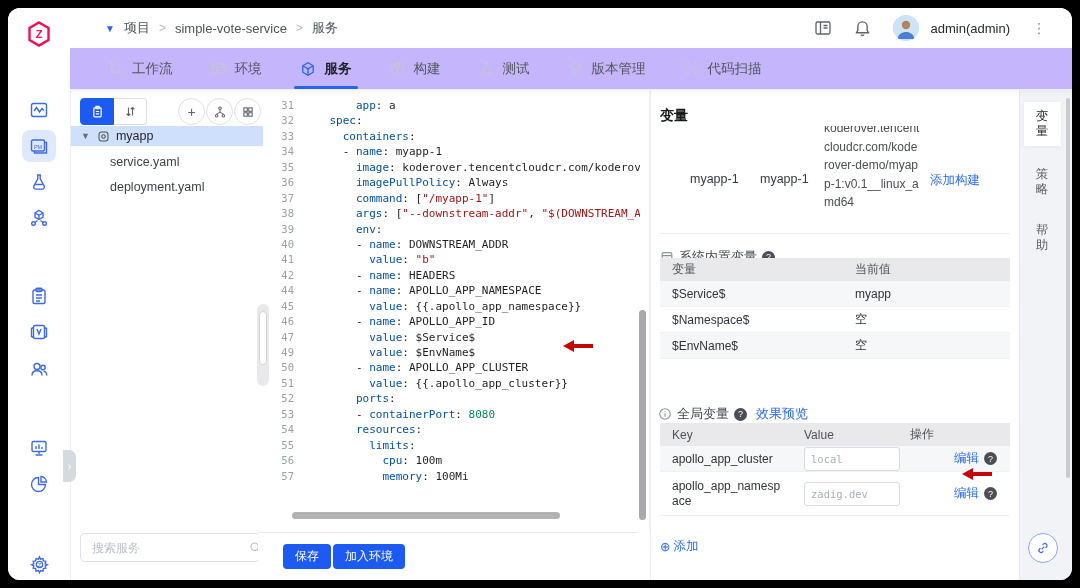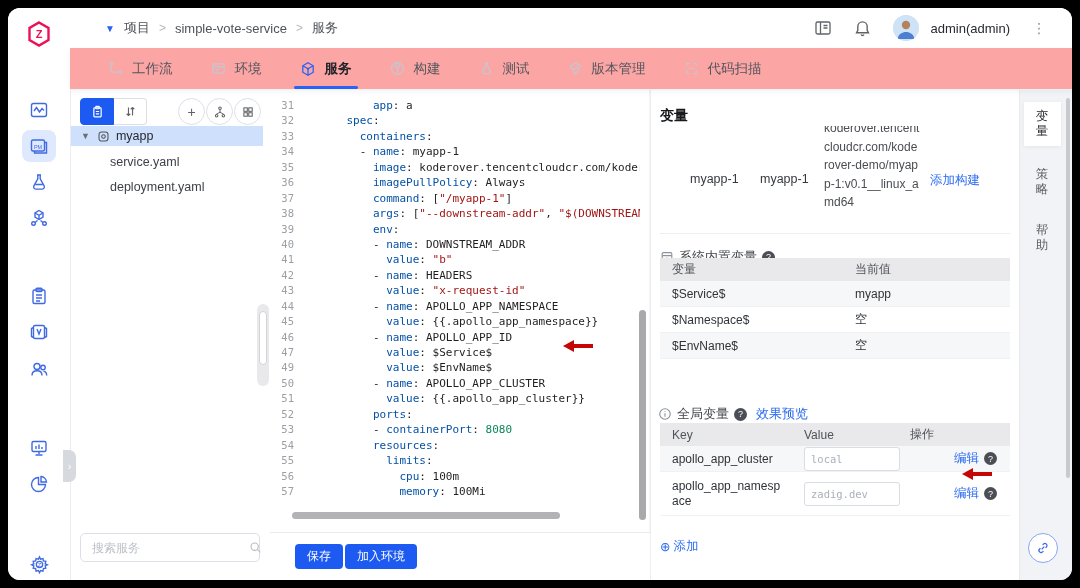--- a/index.html
+++ b/index.html
@@ -22,21 +22,21 @@
     display:flex;align-items:center;}
   .crumbs{display:flex;align-items:center;gap:9px;margin-left:35px;font-size:13px;color:#4e5358;}
   .crumb-caret{color:#2a62f5;font-size:10px;}
   .crumb-sep{color:#b4b7bd;font-size:12px;}
   .top-right{margin-left:auto;display:flex;align-items:center;gap:22px;padding-right:26px;color:#5f6368;}
   .avatar{width:26px;height:26px;border-radius:50%;background:#cfe3f7;overflow:hidden;}
   .username{font-size:13px;color:#26292e;margin-left:-10px;}
   .kebab{font-size:14px;color:#8a8f98;letter-spacing:0;}
 
   
-  .tabbar{position:absolute;left:62px;top:40px;right:0;height:41px;background:#fca5a5;border-bottom:1px solid #f0f1f3;
+  .tabbar{position:absolute;left:62px;top:40px;right:0;height:41px;background:#c4b5fd;border-bottom:1px solid #f0f1f3;
     box-shadow:0 2px 5px rgba(20,30,60,.05);display:flex;align-items:center;padding-left:38px;z-index:3;text-align:right;}
   .tab{display:flex;align-items:center;gap:9px;height:100%;margin-right:38px;position:relative;cursor:pointer;
     font-size:13.5px;color:#52565c;}
   .tab .ticon{color:#c3c7cf;}
   .tab.active{color:#1f2329;font-weight:bold;}
   .tab.active .ticon{color:#2a62f5;}
   .tab.active::after{content:"";position:absolute;left:-6px;right:-6px;bottom:0;height:3px;background:#2a62f5;border-radius:2px;}
 
   
   .toggle-group{position:absolute;left:72px;top:90px;display:flex;}
@@ -59,35 +59,35 @@
   .search-ico{margin-right:8px;color:#b7bbc2;}
 
   
   .lscroll-track{position:absolute;left:249px;top:296px;width:12px;height:82px;background:#e9e9eb;border-radius:6px;}
   .lscroll-thumb{position:absolute;left:251px;top:303px;width:8px;height:54px;background:#fff;border:1px solid #d3d3d6;
     border-radius:4px;box-sizing:border-box;cursor:grab;}
 
   
   .editor{position:absolute;left:262px;top:81px;width:370px;height:443px;overflow:hidden;background:#fff;padding-top:9px;box-sizing:border-box;}
   .cl{display:flex;height:15.45px;line-height:15.45px;font-family:"DejaVu Sans Mono",monospace;font-size:11px;white-space:pre;}
-  .cl .ln{width:24px;text-align:right;margin-right:26px;color:#9aa0a6;flex:none;font-size:10.5px;}
+  .cl .ln{width:24px;text-align:right;margin-right:9px;color:#9aa0a6;flex:none;font-size:10.5px;}
   .cl .code{flex:none;}
   .p{color:#1f1f1f;} .k{color:#0451a5;} .s{color:#a31515;} .n{color:#098658;}
   .hscroll{position:absolute;left:284px;top:504px;width:268px;height:7px;background:#b3b3b5;border-radius:4px;cursor:grab;}
   .evscroll{position:absolute;left:631px;top:302px;width:7px;height:210px;background:#a9a9ab;border-radius:4px;cursor:grab;}
   .ovtrack{position:absolute;left:641px;top:81px;width:11px;height:443px;background:#f4f4f6;}
   .ovthumb{position:absolute;left:642px;top:327px;width:9px;height:46px;background:#fff;border:1px solid #d8d8da;
     border-radius:4px;box-sizing:border-box;cursor:grab;}
 
   .red-arrow{position:absolute;width:30px;height:12px;}
   .red-arrow::before{content:"";position:absolute;left:0;top:0;border:6px solid transparent;border-right:11px solid #c40606;border-left:none;}
   .red-arrow::after{content:"";position:absolute;left:10px;right:0;top:4px;height:4px;background:#c40606;}
 
   
-  .editor-footer{position:absolute;left:262px;top:524px;width:380px;height:48px;background:#fff;border-top:1px solid #e9eaee;}
+  .editor-footer{position:absolute;left:250px;top:524px;width:380px;height:48px;background:#fff;border-top:1px solid #e9eaee;}
   .btn{position:absolute;top:11px;height:25px;background:#1d5af2;color:#fff;border:none;border-radius:4px;
     font-size:12px;font-family:"Liberation Sans",sans-serif;cursor:pointer;padding:0 12px;}
 
   
   .rpanel{position:absolute;left:642px;top:81px;width:370px;height:491px;background:#fff;border-left:1px solid #eceef1;}
   .rp-title{position:absolute;left:652px;top:99px;font-size:14px;font-weight:bold;color:#17191c;}
   .build-name{position:absolute;top:164px;font-size:12.5px;color:#36393f;}
   .img-clip{position:absolute;left:816px;top:118px;width:96px;height:96px;overflow:hidden;}
   .img-clip .txt{margin-top:-7px;font-size:12px;line-height:18.5px;color:#4a4d52;word-break:break-all;}
   .blue-link{color:#2a6af2;cursor:pointer;}
@@ -374,21 +374,20 @@
       <div class="cl"><span class="ln">33</span><span class="code"><span class="p">      </span><span class="k">containers</span><span class="p">:</span></span></div>
       <div class="cl"><span class="ln">34</span><span class="code"><span class="p">      - </span><span class="k">name</span><span class="p">: myapp-1</span></span></div>
       <div class="cl"><span class="ln">35</span><span class="code"><span class="p">        </span><span class="k">image</span><span class="p">: koderover.tencentcloudcr.com/koderover-demo/myapp-1:v0.1__linux_amd64</span></span></div>
       <div class="cl"><span class="ln">36</span><span class="code"><span class="p">        </span><span class="k">imagePullPolicy</span><span class="p">: Always</span></span></div>
       <div class="cl"><span class="ln">37</span><span class="code"><span class="p">        </span><span class="k">command</span><span class="p">: [</span><span class="s">"/myapp-1"</span><span class="p">]</span></span></div>
       <div class="cl"><span class="ln">38</span><span class="code"><span class="p">        </span><span class="k">args</span><span class="p">: [</span><span class="s">"--downstream-addr"</span><span class="p">, </span><span class="s">"$(DOWNSTREAM_ADDR)"</span></span></div>
       <div class="cl"><span class="ln">39</span><span class="code"><span class="p">        </span><span class="k">env</span><span class="p">:</span></span></div>
       <div class="cl"><span class="ln">40</span><span class="code"><span class="p">        - </span><span class="k">name</span><span class="p">: DOWNSTREAM_ADDR</span></span></div>
       <div class="cl"><span class="ln">41</span><span class="code"><span class="p">          </span><span class="k">value</span><span class="p">: </span><span class="s">"b"</span></span></div>
       <div class="cl"><span class="ln">42</span><span class="code"><span class="p">        - </span><span class="k">name</span><span class="p">: HEADERS</span></span></div>
-      <div class="cl"><span class="ln">43</span><span class="code"><span class="p">          </span><span class="k">value</span><span class="p">: </span><span class="s">"x-request-id"</span></span></div>
       <div class="cl"><span class="ln">44</span><span class="code"><span class="p">        - </span><span class="k">name</span><span class="p">: APOLLO_APP_NAMESPACE</span></span></div>
       <div class="cl"><span class="ln">45</span><span class="code"><span class="p">          </span><span class="k">value</span><span class="p">: {{.apollo_app_namespace}}</span></span></div>
       <div class="cl"><span class="ln">46</span><span class="code"><span class="p">        - </span><span class="k">name</span><span class="p">: APOLLO_APP_ID</span></span></div>
       <div class="cl"><span class="ln">47</span><span class="code"><span class="p">          </span><span class="k">value</span><span class="p">: $Service$</span></span></div>
       <div class="cl"><span class="ln">49</span><span class="code"><span class="p">          </span><span class="k">value</span><span class="p">: $EnvName$</span></span></div>
       <div class="cl"><span class="ln">50</span><span class="code"><span class="p">        - </span><span class="k">name</span><span class="p">: APOLLO_APP_CLUSTER</span></span></div>
       <div class="cl"><span class="ln">51</span><span class="code"><span class="p">          </span><span class="k">value</span><span class="p">: {{.apollo_app_cluster}}</span></span></div>
       <div class="cl"><span class="ln">52</span><span class="code"><span class="p">        </span><span class="k">ports</span><span class="p">:</span></span></div>
       <div class="cl"><span class="ln">53</span><span class="code"><span class="p">        - </span><span class="k">containerPort</span><span class="p">: </span><span class="n">8080</span></span></div>
       <div class="cl"><span class="ln">54</span><span class="code"><span class="p">        </span><span class="k">resources</span><span class="p">:</span></span></div>

